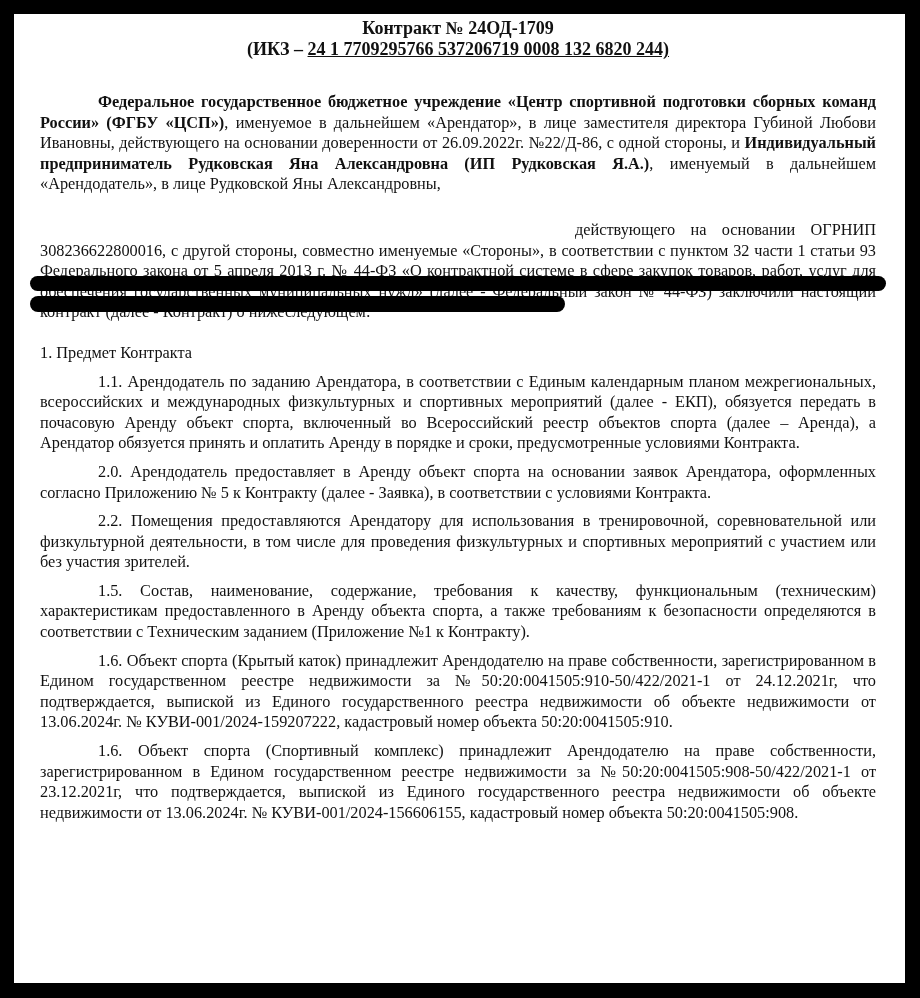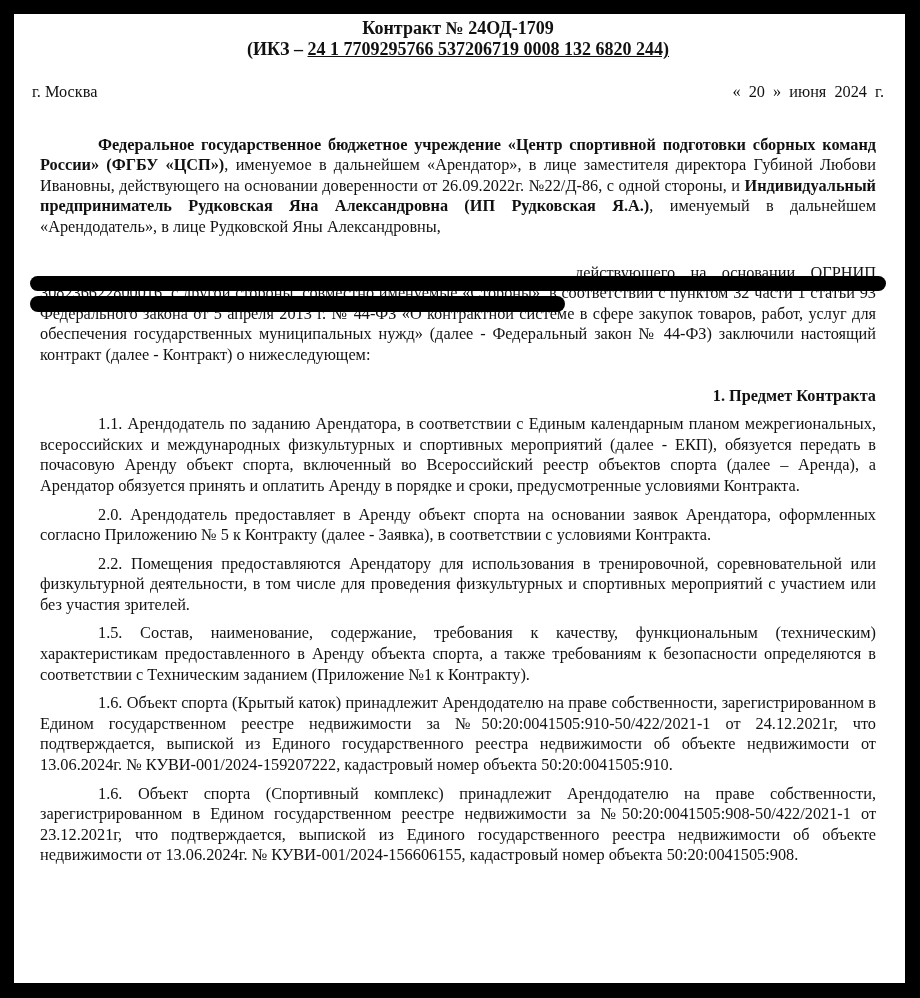--- a/index.html
+++ b/index.html
@@ -14,46 +14,35 @@
   .content {
     position: absolute; left: 18px; top: 4px; width: 852px;
     font-size: 16.3px; line-height: 20.6px;
   }
   .title { text-align: center; font-weight: bold; font-size: 18px; line-height: 21px; margin: 0; }
   .title u { text-decoration: underline; }
   .place-date { display: flex; justify-content: space-between; margin-top: 22px; }
   .date span { margin-left: 4px; }
   p { margin: 8px; text-align: justify; text-indent: 58px; }
   .intro { margin-top: 32px; }
-  .section-title { text-align: right; font-weight: bold; margin-top: 20px; text-indent: 0; }
+  .section-title { text-align: left; font-weight: normal; margin-top: 20px; text-indent: 0; }
   b { font-weight: bold; }
   .redact { position: absolute; background: #000; border-radius: 8px; }
   .gap { height: 38px; }
 </style>
 </head>
 <body>
 
 <div class="page">
   <div class="content">
     <div class="title">Контракт № 24ОД-1709</div>
     <div class="title">
       <span>(ИКЗ – </span><u>24 1 7709295766 537206719 0008 132 6820 244)</u>
     </div>
 
-    <div class="place-date">
-      <span>г. Москва</span>
-      <span class="date">
-        <span>«</span>
-        <span>20</span>
-        <span>»</span>
-        <span>июня</span>
-        <span>2024</span>
-        <span>г.</span>
-      </span>
-    </div>
 
     <p class="intro"><b>Федеральное государственное бюджетное учреждение «Центр спортивной подготовки сборных команд России» (ФГБУ «ЦСП»)</b><span>, именуемое в дальнейшем «Арендатор», в лице заместителя директора Губиной Любови Ивановны, действующего на основании доверенности от 26.09.2022г. №22/Д-86, с одной стороны, и </span><b>Индивидуальный предприниматель Рудковская Яна Александровна (ИП Рудковская Я.А.)</b><span>, именуемый в дальнейшем «Арендодатель», в лице Рудковской Яны Александровны,</span></p>
     <div class="gap"></div>
     <p style="text-indent:535px; margin-top:-21px;">действующего на основании ОГРНИП 308236622800016, с другой стороны, совместно именуемые «Стороны», в соответствии с пунктом 32 части 1 статьи 93 Федерального закона от 5 апреля 2013 г. № 44-ФЗ «О контрактной системе в сфере закупок товаров, работ, услуг для обеспечения государственных муниципальных нужд» (далее - Федеральный закон № 44-ФЗ) заключили настоящий контракт (далее - Контракт) о нижеследующем:</p>
 
     <p class="section-title">1. Предмет Контракта</p>
     <p>1.1. Арендодатель по заданию Арендатора, в соответствии с Единым календарным планом межрегиональных, всероссийских и международных физкультурных и спортивных мероприятий (далее - ЕКП), обязуется передать в почасовую Аренду объект спорта, включенный во Всероссийский реестр объектов спорта (далее – Аренда), а Арендатор обязуется принять и оплатить Аренду в порядке и сроки, предусмотренные условиями Контракта.</p>
     <p>2.0. Арендодатель предоставляет в Аренду объект спорта на основании заявок Арендатора, оформленных согласно Приложению № 5 к Контракту (далее - Заявка), в соответствии с условиями Контракта.</p>
     <p>2.2. Помещения предоставляются Арендатору для использования в тренировочной, соревновательной или физкультурной деятельности, в том числе для проведения физкультурных и спортивных мероприятий с участием или без участия зрителей.</p>
     <p>1.5. Состав, наименование, содержание, требования к качеству, функциональным (техническим) характеристикам предоставленного в Аренду объекта спорта, а также требованиям к безопасности определяются в соответствии с Техническим заданием (Приложение №1 к Контракту).</p>

